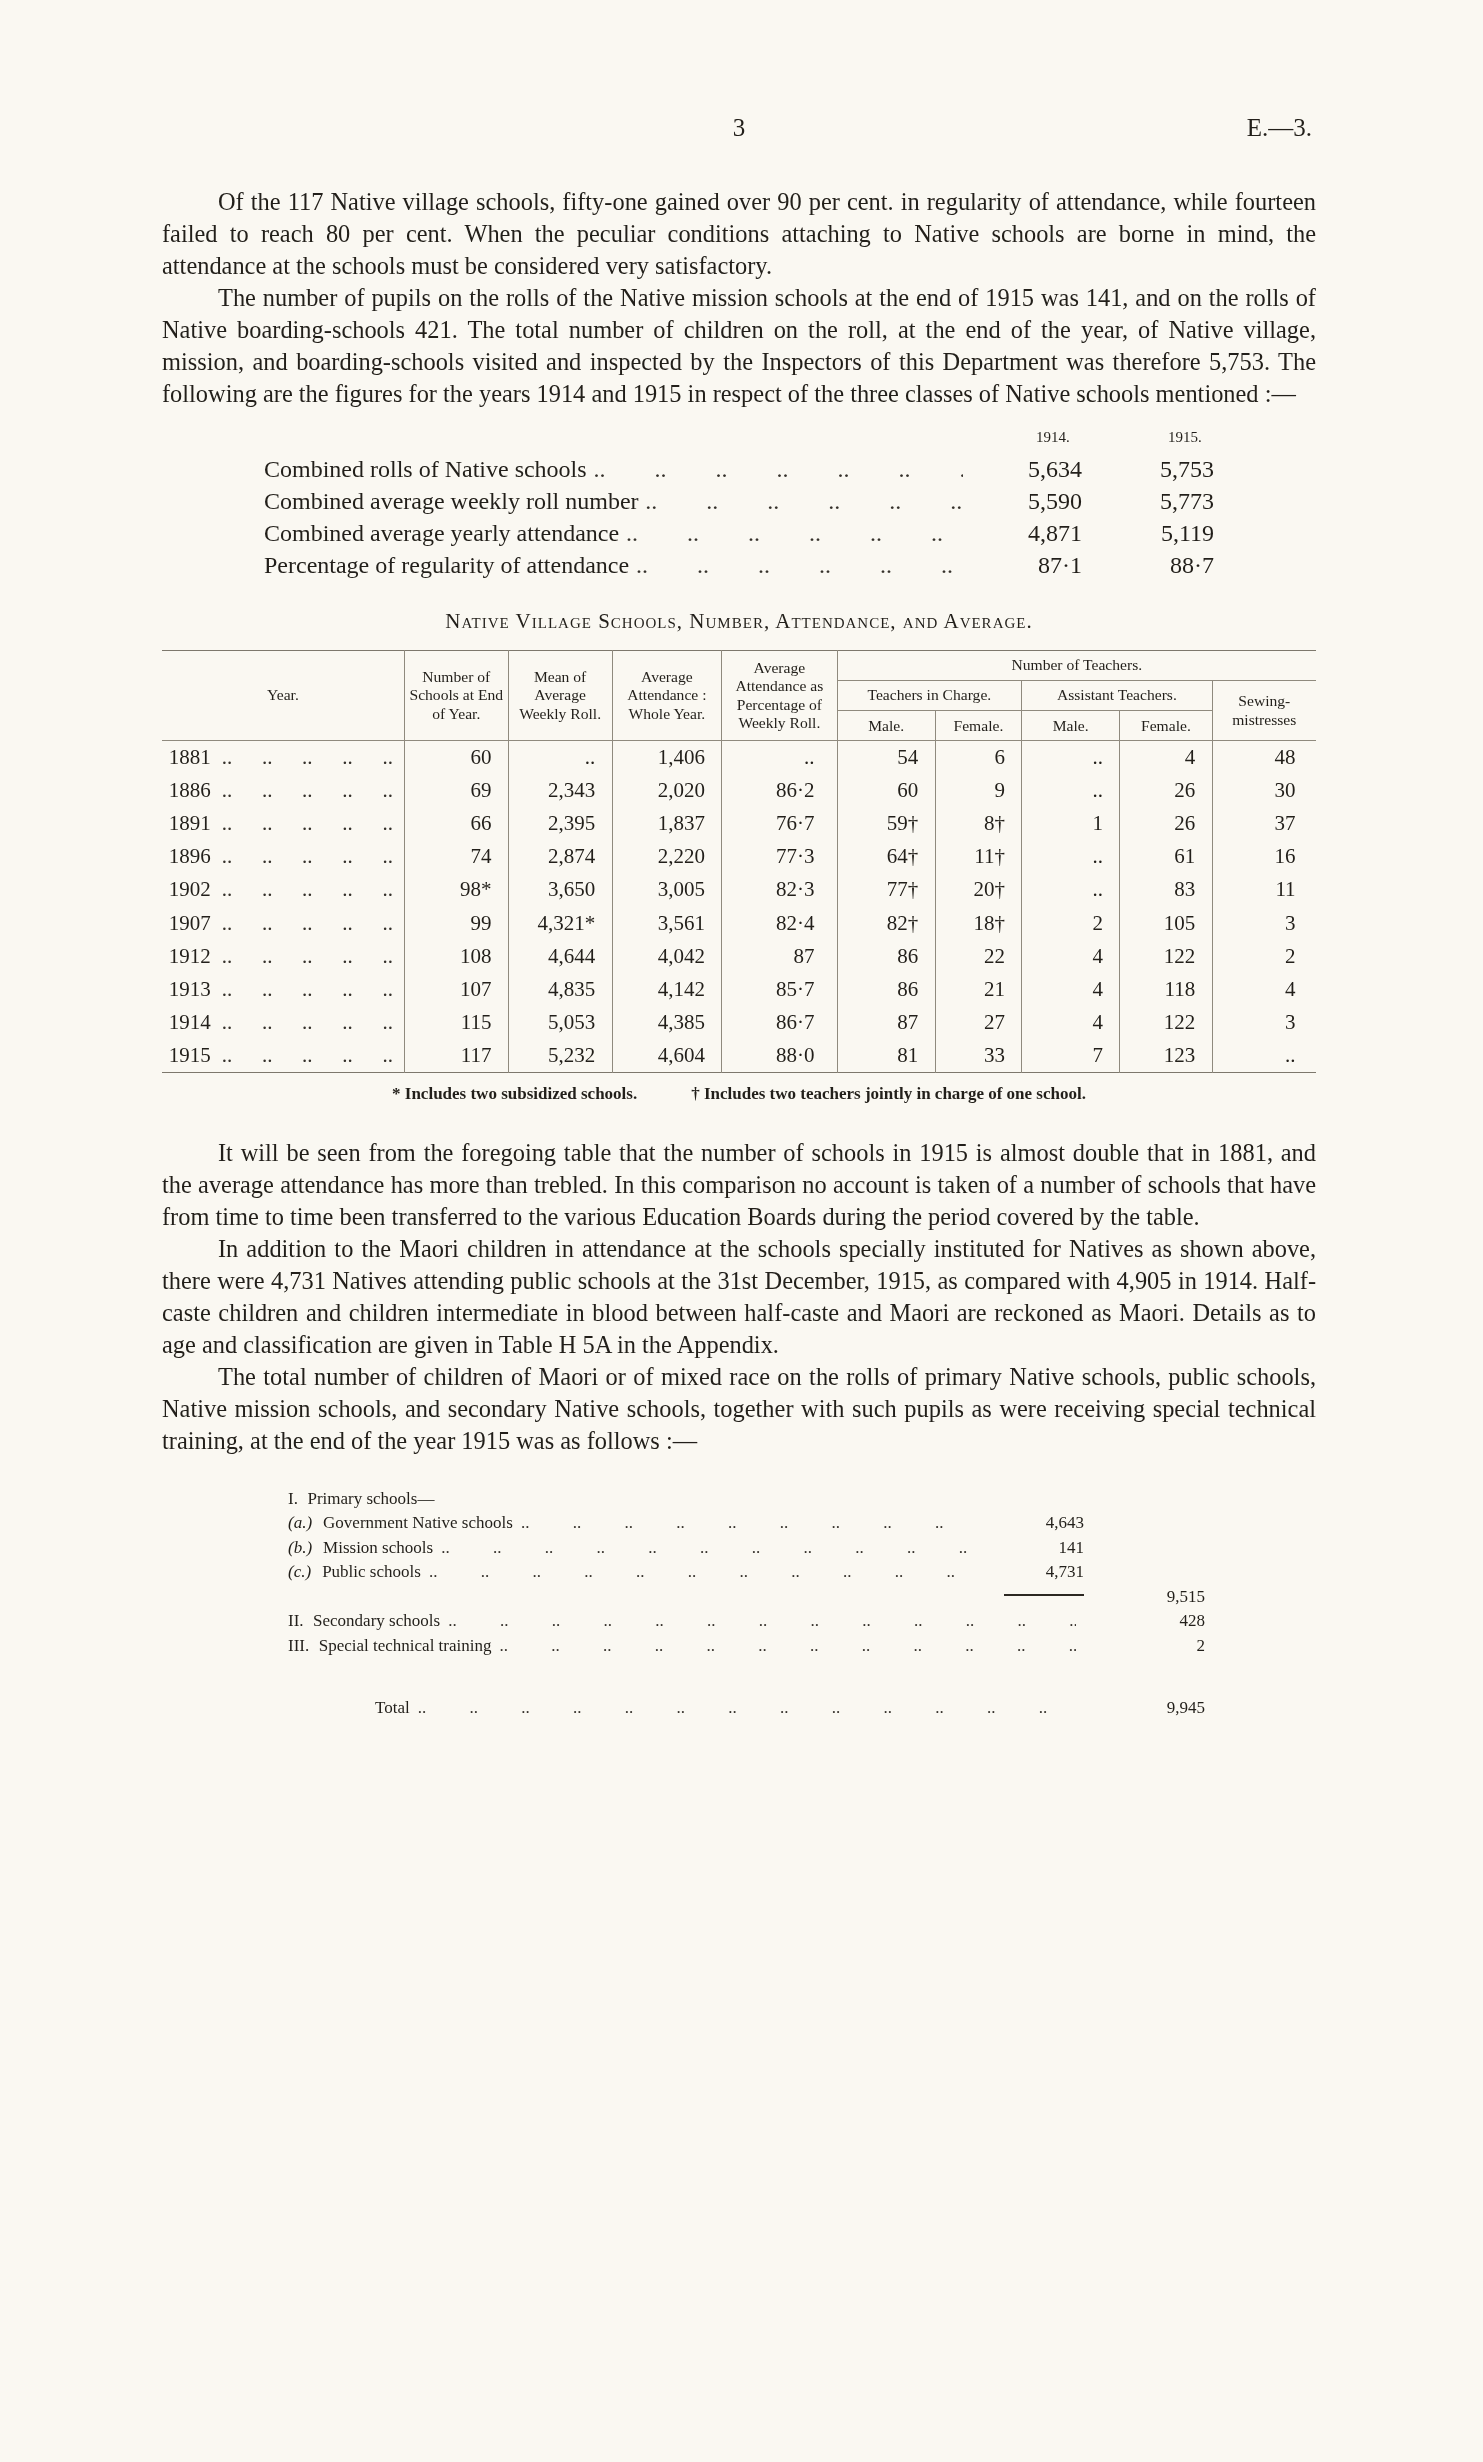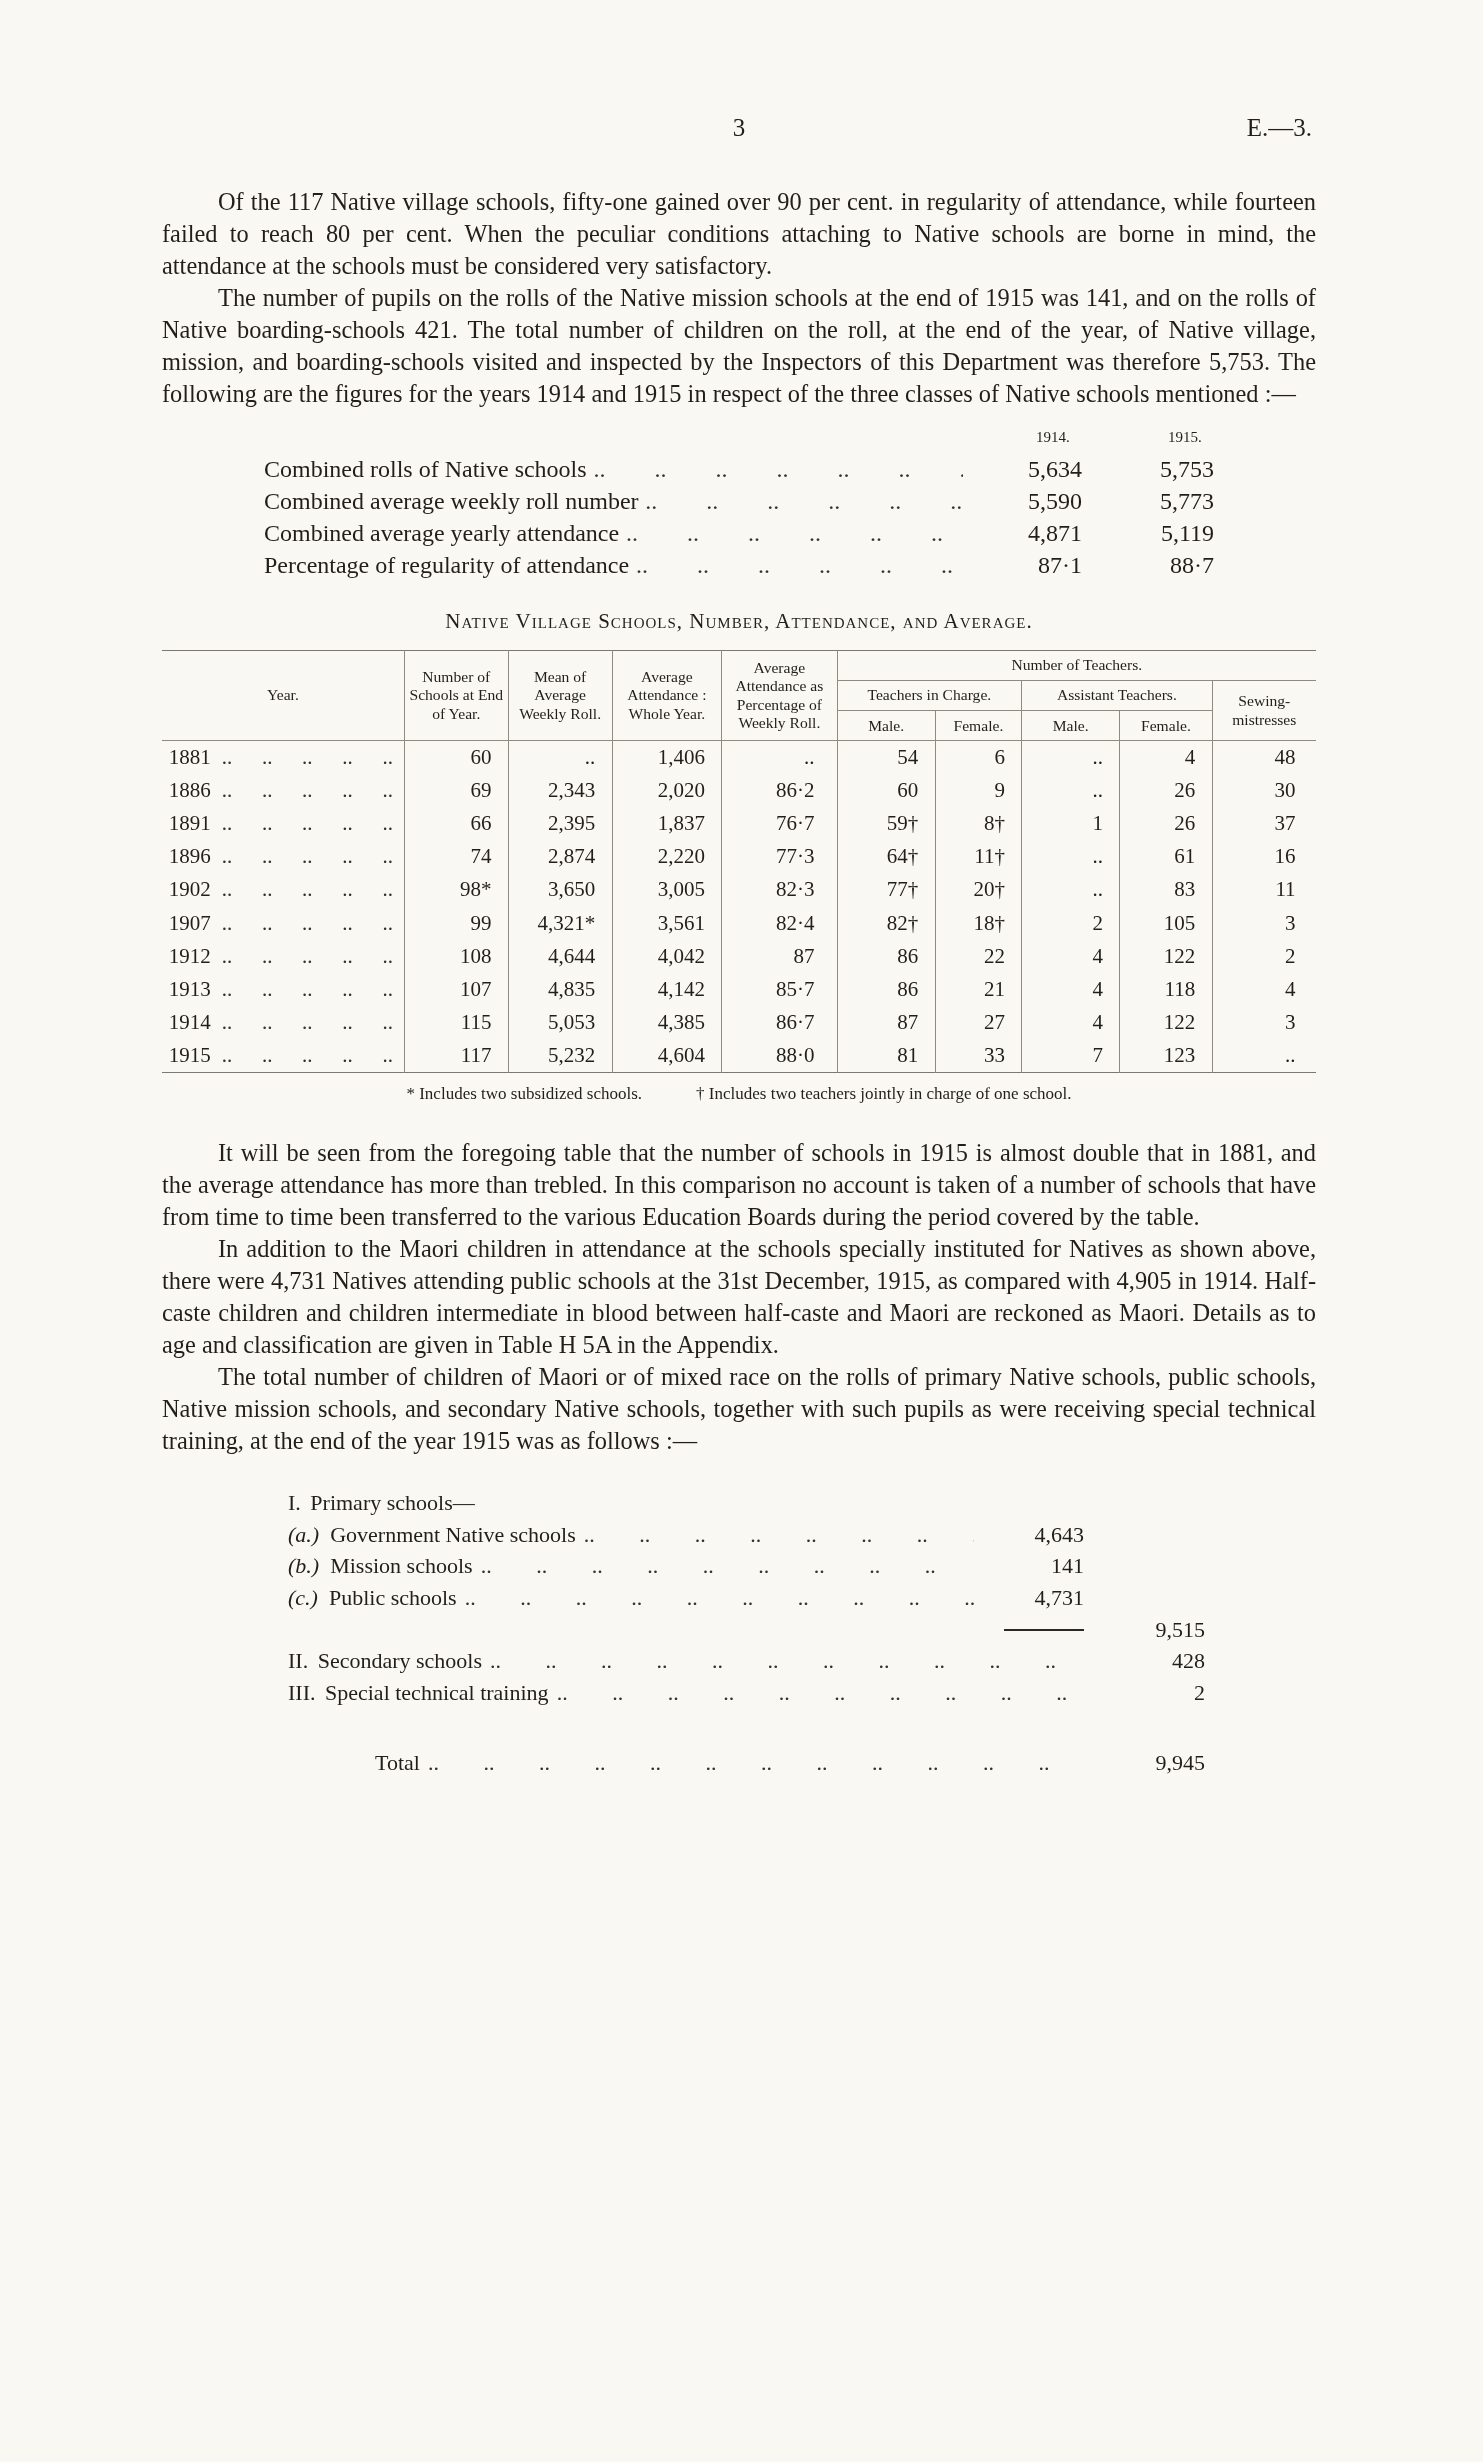--- a/index.html
+++ b/index.html
@@ -44,26 +44,26 @@
   .big-table th, .big-table td { border-left:0.7px solid #8f8a7e; }
   .bl0 { border-left:none !important; }
   .big-table td { font-size:21px; padding:2.7px 0; line-height:1.32; }
   .yearwrap { display:flex; align-items:flex-start; }
   .yr { padding-left:6.8px; white-space:nowrap; }
   .yr-leader { word-spacing:24.4px; margin-left:11px; }
   .num { text-align:right; padding-right:16.3px !important; white-space:nowrap; }
   .pct { padding-right:22px !important; }
   .sew { padding-right:20.4px !important; }
 
-  .footnotes { display:flex; justify-content:center; gap:54px; font-size:17px; font-weight:400; margin-top:11px; }
+  .footnotes { display:flex; justify-content:center; gap:54px; font-size:17px; font-weight:700; margin-top:11px; }
 
   .after-table { margin-top:33px !important; }
 
   
-  .summary { margin:30px 0 0 126px; width:917px; font-size:22px; }
+  .summary { margin:30px 0 0 126px; width:917px; font-size:17px; }
   .sum-row { display:flex; align-items:baseline; line-height:1.44; }
   .sum-label { white-space:nowrap; }
   .pfx { font-style:italic; margin-right:11px; }
   .pfx-roman { margin-right:9.5px; }
   .sum-leader { word-spacing:39px; margin:0 8.1px; }
   .v1 { width:102px; text-align:right; white-space:nowrap; flex:0 0 auto; }
   .v2 { width:121px; text-align:right; white-space:nowrap; flex:0 0 auto; }
   .rule { display:inline-block; width:80px; border-bottom:2px solid #2c2822; margin-bottom:6.1px; }
   .total-row { margin-top:38px; }
   .total-label { margin-left:87px; }

